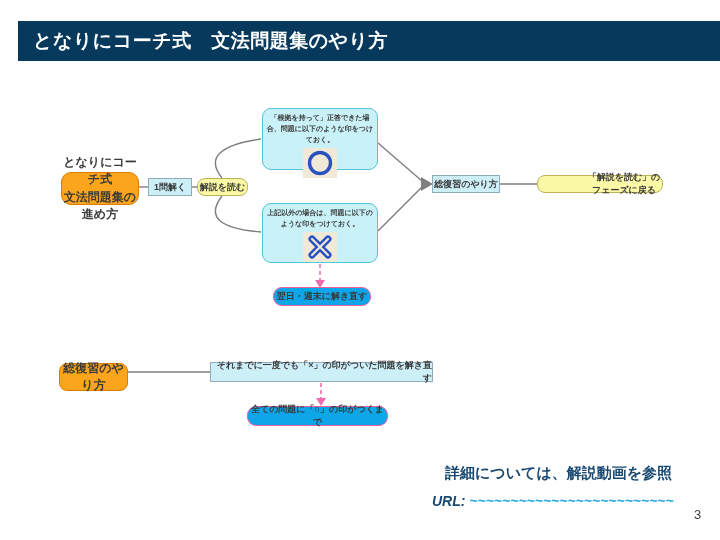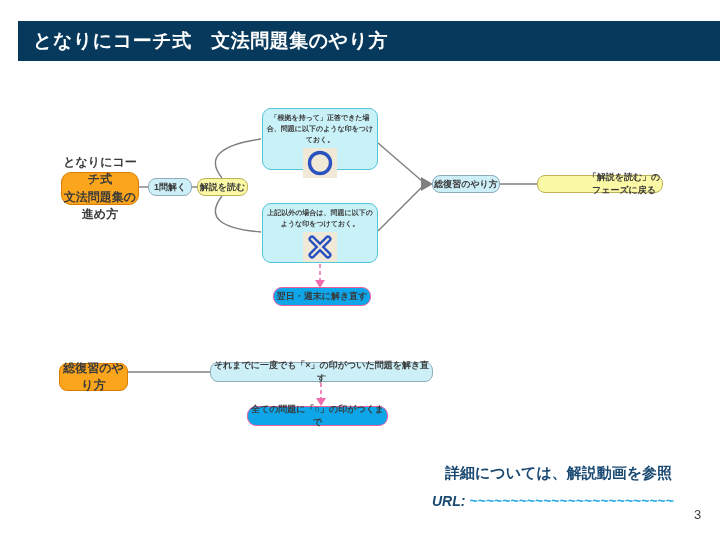--- a/index.html
+++ b/index.html
@@ -17,21 +17,21 @@
   
   svg.connectors{position:absolute;left:0;top:0;width:720px;height:540px;pointer-events:none;}
   .conn{stroke:#7F7F7F;stroke-width:1.4;fill:none;}
   .pinkdash{stroke:#F06EAE;stroke-width:1.6;fill:none;stroke-dasharray:4 3;}
   
   .node{
     position:absolute;box-sizing:border-box;display:flex;align-items:center;justify-content:center;
     text-align:center;font-weight:bold;color:#3A3A3A;z-index:2;
   }
   .orange{background:#FBA51D;border:1.6px solid #D97C00;border-radius:10px;font-size:12px;line-height:1.45;}
-  .bluepill{background:#CDEFF8;border:1px solid #8FABBC;border-radius:8px;font-size:9px;}
+  .bluepill{background:#CDEFF8;border:1px solid #8FABBC;border-radius:0;font-size:9px;text-align:right;}
   .yellowpill{background:#FBF8A6;border:1px solid #BFB258;border-radius:8px;font-size:9px;}
   .pinkpill{background:#0ea5e9;border:1.4px solid #EE5FA0;border-radius:9px;font-size:9px;}
   .card{
     background:#C9F2F8;border:1.6px solid #54C3DC;border-radius:9px;
     flex-direction:column;justify-content:flex-start;padding:4px 3px 2px 3px;
     font-size:7px;line-height:1.55;
   }
   .mark-tile{
     width:34px;height:32px;background:#F0E9D8;margin-top:2px;
     display:flex;align-items:center;justify-content:center;

